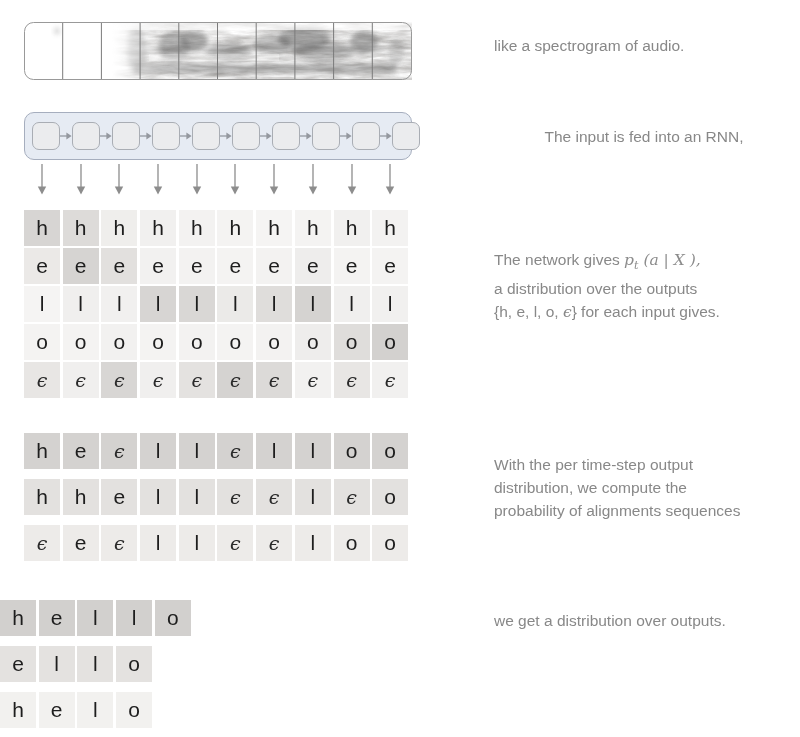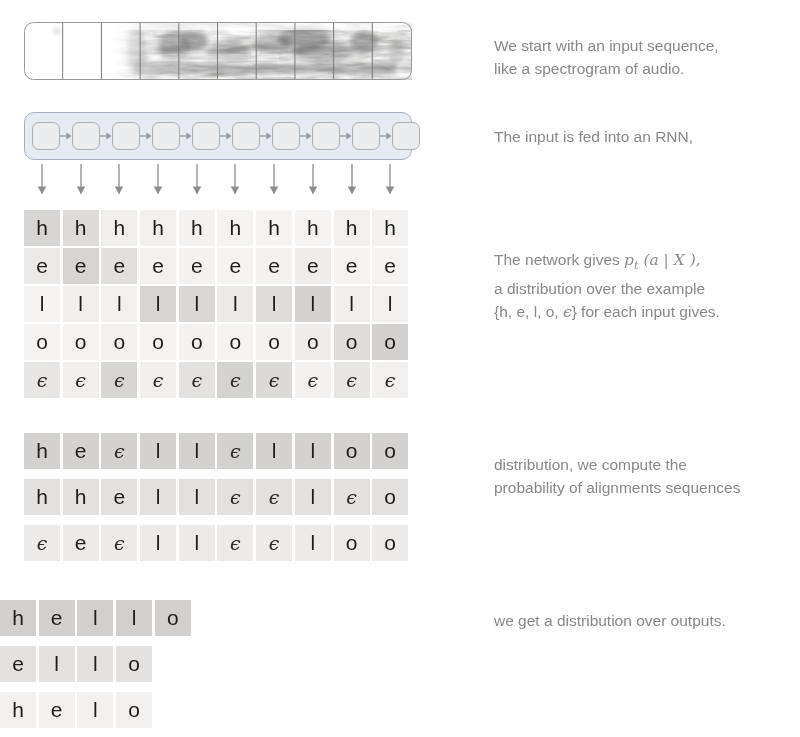--- a/index.html
+++ b/index.html
@@ -29,21 +29,21 @@
     justify-content:center;font-size:21px;color:#1e1e1e;}
   .cell.eps{font-family:"DejaVu Serif","DejaVu Sans",serif;font-style:italic;
     font-size:19px;color:#2a2a2a;}
   #dist-grid{top:210px;}
   .align-row{left:24px;}
   #align-1{top:433px;} #align-2{top:479px;} #align-3{top:525px;}
   #out-1{top:600px;}   #out-2{top:646px;}   #out-3{top:692px;}
 
   
   .caption{left:494px;width:300px;font-size:15.5px;line-height:23px;color:#888;}
-  #cap-1{top:34px;} #cap-2{top:125px;} #cap-3{top:248px;} #cap-4{top:453px;} #cap-5{top:609px;}
+  #cap-1{top:34px;} #cap-2{top:125px;text-align:center;} #cap-3{top:248px;} #cap-4{top:453px;} #cap-5{top:609px;}
   .math{font-family:"DejaVu Serif","DejaVu Sans",serif;font-style:italic;color:#8b8b8b;}
   .math sub{font-size:11px;font-style:italic;}
   .epschar{font-family:"DejaVu Serif","DejaVu Sans",serif;font-style:italic;}
 </style>
 </head>
 <body>
 
 <svg id="spectrogram" class="abs" width="388" height="58" viewBox="0 0 388 58">
   <defs>
     <filter id="specnoise" x="-5%" y="-10%" width="110%" height="120%">
@@ -320,34 +320,34 @@
     <span class="cell" style="background: rgb(228, 226, 224);">o</span>
   </div>
 <div id="out-3" class="abs cellrow">
     <span class="cell" style="background: rgb(242, 241, 239);">h</span>
     <span class="cell" style="background: rgb(242, 241, 239);">e</span>
     <span class="cell" style="background: rgb(242, 241, 239);">l</span>
     <span class="cell" style="background: rgb(242, 241, 239);">o</span>
   </div>
 
 <div id="cap-1" class="abs caption">
-  <div>We start with an input sequence,</div>
   <div>like a spectrogram of audio.</div>
 </div>
 
 <div id="cap-2" class="abs caption">
   <div>The input is fed into an RNN,</div>
 </div>
 
 <div id="cap-3" class="abs caption">
   <div><span>The network gives </span><span class="math"><span>p</span><sub>t</sub><span> (a | X ),</span></span></div>
-  <div>a distribution over the example</div>
+  <div>a distribution over the outputs</div>
   <div><span>{h, e, l, o, </span><span class="epschar">ϵ</span><span>} for each input gives.</span></div>
 </div>
 
 <div id="cap-4" class="abs caption">
+  <div>With the per time-step output</div>
   <div>distribution, we compute the</div>
   <div>probability of alignments sequences</div>
 </div>
 
 <div id="cap-5" class="abs caption">
   <div>we get a distribution over outputs.</div>
 </div>
 
 </body></html>

